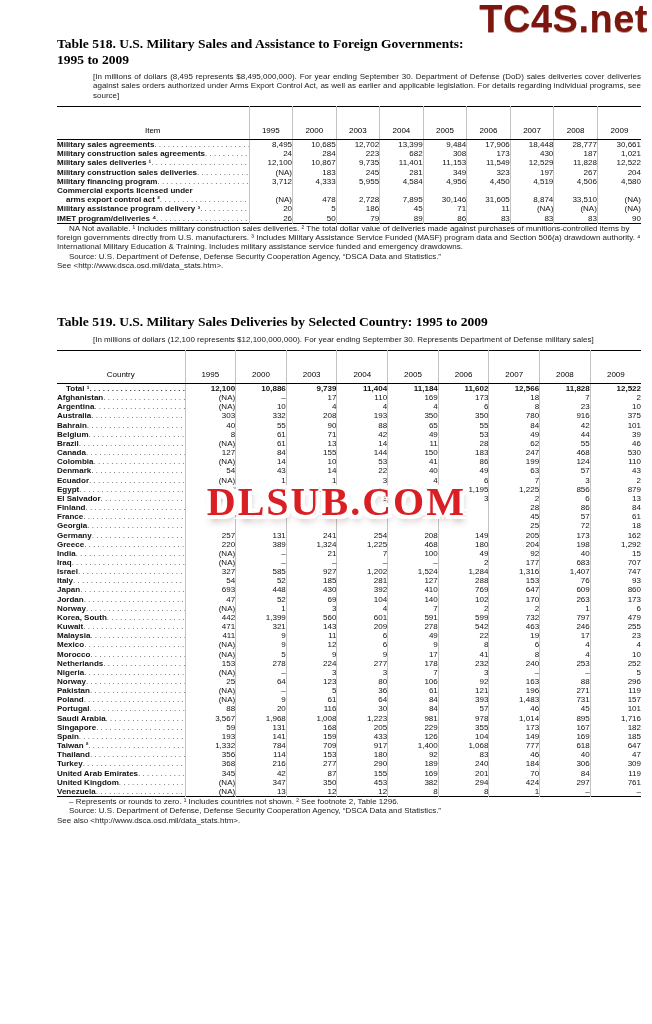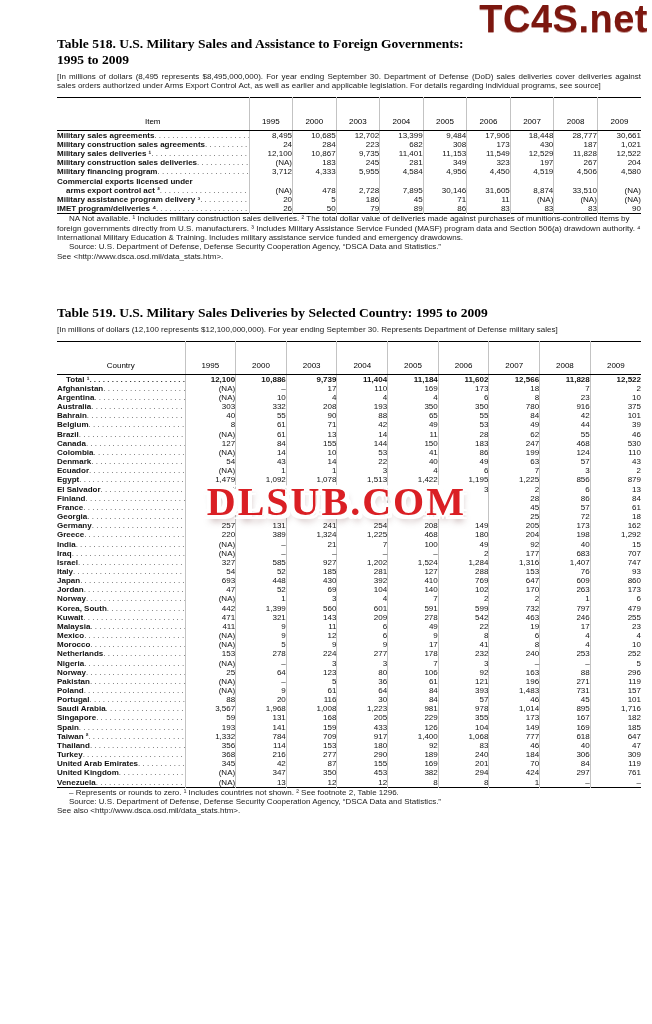--- a/index.html
+++ b/index.html
@@ -7,21 +7,21 @@
   .page {
     position:relative; width:652px; height:892px; background:#fff;
     overflow:hidden; font-family:"Liberation Sans", sans-serif; color:#141414;
   }
   .content { position:absolute; left:57px; top:36px; width:584px; }
 
   .title {
     font-family:"Liberation Serif", serif; font-weight:bold;
     font-size:13.5px; line-height:15.5px; color:#000;
   }
-  .headnote { font-size:8px; line-height:9.3px; text-align:justify; margin-top:5px; color:#1a1a1a; }
+  .headnote { font-size:8px; line-height:9.3px; text-align:justify; margin-top:5px; color:#1a1a1a;margin-left:36px; }
 
   table.stat {
     width:100%; border-collapse:collapse; table-layout:fixed; margin-top:6px;
     border-top:1.4px solid #000; border-bottom:1.4px solid #000;
   }
   table.stat th {
     font-size:8px; font-weight:normal; text-align:center;
     border-bottom:1px solid #000; padding:19px 0 4px; color:#000;
   }
   table.stat th + th, table.stat td + td { border-left:1px solid #c3c3c3; }

